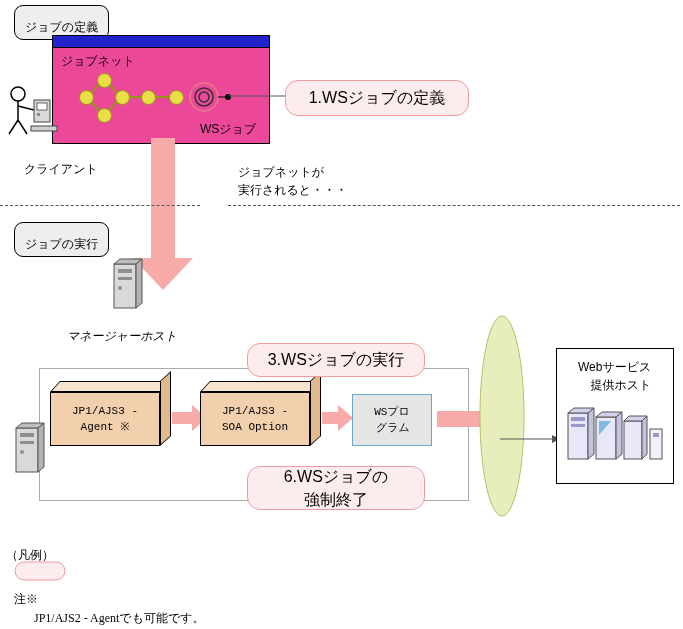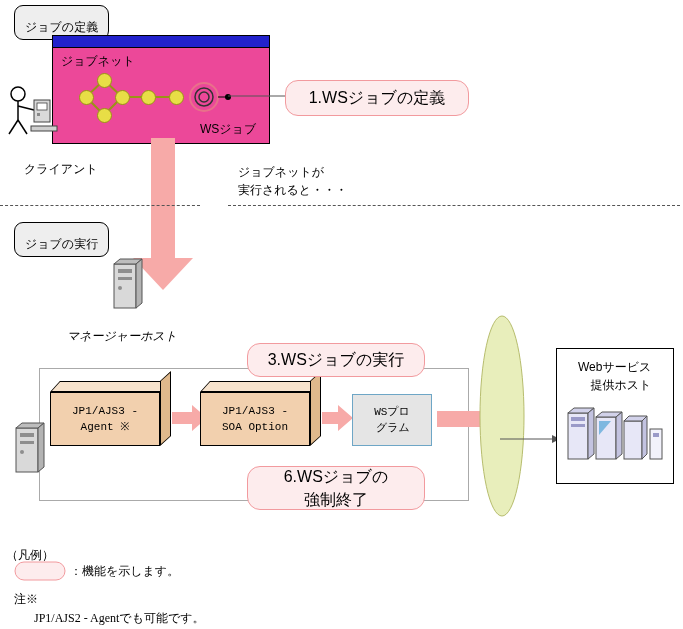--- a/index.html
+++ b/index.html
@@ -278,18 +278,17 @@
 
     <rect x="84" y="24" width="12" height="30" fill="#f2f2fb" stroke="#555" stroke-width="1"></rect>
     <rect x="87" y="28" width="6" height="4" fill="#9a9ac8"></rect>
   </svg>
 
   <div class="txt abs" style="left:6px; top:546px;">（凡例）</div>
 
   <svg class="abs" style="left:14px; top:561px;" width="54" height="22">
     <rect x="1" y="1" width="50" height="18" rx="9" ry="9" fill="#fdeced" stroke="#f29a9e" stroke-width="1"></rect>
   </svg>
-  <div class="txt abs" style="left:70px; top:562px;">：機能を示します。</div>
 
   <div class="txt abs" style="left:14px; top:590px;">注※</div>
   <div class="txt abs mono" style="left:34px; top:609px;">JP1/AJS2 - Agentでも可能です。</div>
 
 </div>
 
 </body></html>

